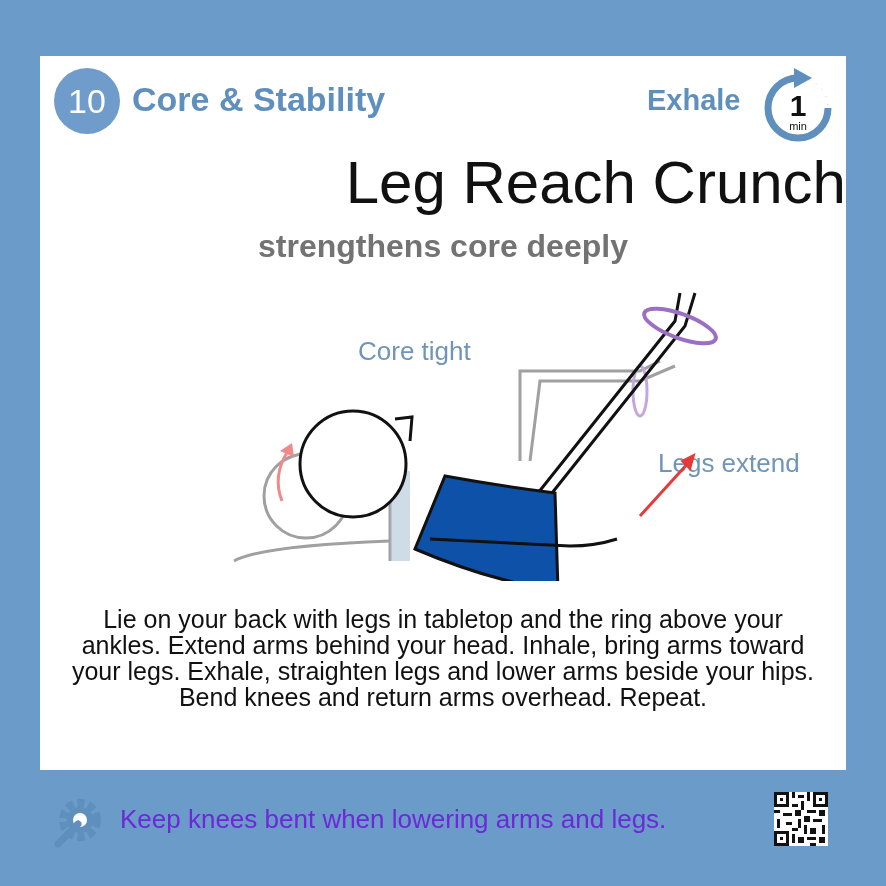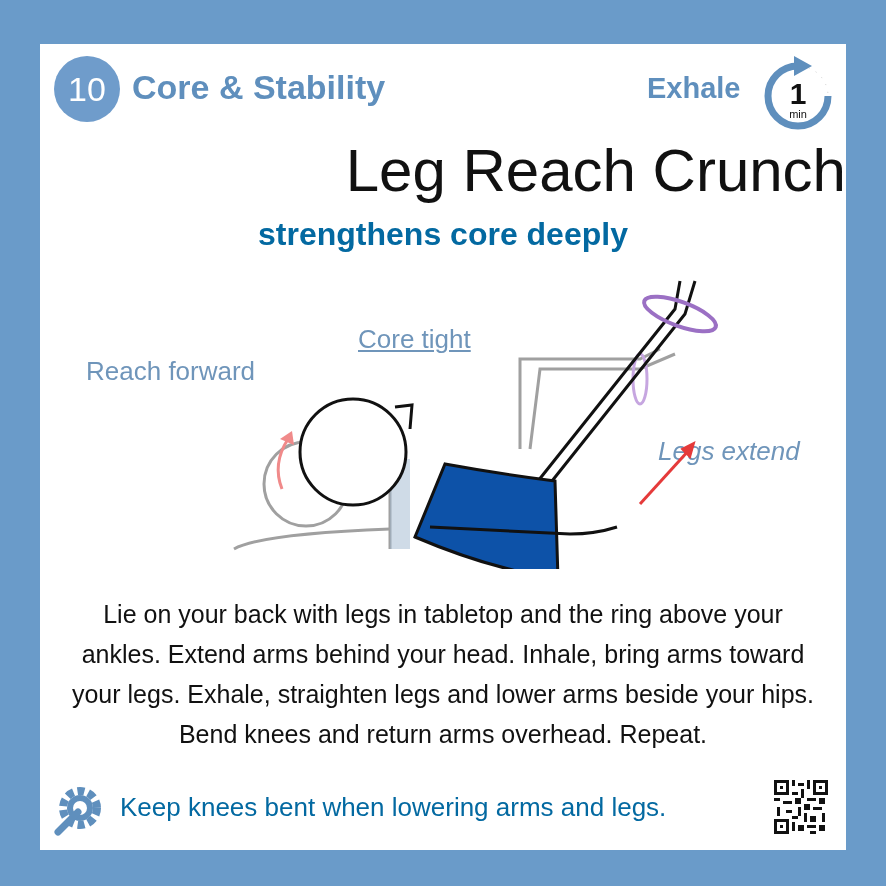--- a/index.html
+++ b/index.html
@@ -1,28 +1,28 @@
 <!DOCTYPE html>
 <html><head>
 <meta charset="utf-8">
 <style>
   html,body{margin:0;padding:0;}
   body{width:886px;height:886px;background:#6a9bc9;position:relative;overflow:hidden;font-family:"Liberation Sans","DejaVu Sans",sans-serif;}
-  .card{position:absolute;left:40px;top:44px;width:806px;height:806px;background:#fff;}
+  .card{position:absolute;left:40px;top:56px;width:806px;height:714px;background:#fff;}
   .num-badge{position:absolute;left:14px;top:12px;width:66px;height:66px;border-radius:50%;background:#6f9ccb;color:#fff;font-size:34px;display:flex;align-items:center;justify-content:center;}
   .category{position:absolute;left:92px;top:24px;font-size:34px;font-weight:bold;color:#5f8fbd;}
   .position{position:absolute;left:607px;top:28px;font-size:29px;font-weight:bold;color:#5f8fbd;}
   .timer{position:absolute;left:722px;top:8px;width:72px;height:78px;}
   .title{position:absolute;left:0;top:92px;width:806px;text-align:right;font-size:60px;color:#111;}
-  .subtitle{position:absolute;left:0;top:172px;width:806px;text-align:center;font-size:32px;font-weight:bold;color:#0369a1;}
+  .subtitle{position:absolute;left:0;top:172px;width:806px;text-align:center;font-size:32px;font-weight:bold;color:#737373;}
   .lbl{position:absolute;font-size:26px;color:#6f95ba;}
   .illus{position:absolute;left:180px;top:215px;width:500px;height:310px;}
-  .desc{position:absolute;left:30px;top:550px;width:746px;text-align:center;font-size:25px;line-height:40px;color:#111;}
+  .desc{position:absolute;left:30px;top:550px;width:746px;text-align:center;font-size:25px;line-height:26px;color:#111;}
   .tip-icon{position:absolute;left:12px;top:740px;width:52px;height:52px;}
-  .tip{position:absolute;left:80px;top:748px;font-size:26px;color:#0369a1;}
+  .tip{position:absolute;left:80px;top:748px;font-size:26px;color:#6d28d9;}
   .qr{position:absolute;left:734px;top:736px;width:54px;height:54px;}
 </style>
 </head>
 <body>
 
 <div class="card">
   <div class="num-badge">10</div>
   <div class="category">Core &amp; Stability</div>
   <div class="position">Exhale</div>
 
@@ -32,23 +32,22 @@
       <path d="M36 14 A30 30 0 1 0 66 44" fill="none" stroke="#5f8fbd" stroke-width="7"></path>
       <path d="M32 4 L50 14 L32 24 Z" fill="#5f8fbd"></path>
       <text x="36" y="52" text-anchor="middle" font-family="Liberation Sans, sans-serif" font-size="30" font-weight="bold" fill="#111">1</text>
       <text x="36" y="66" text-anchor="middle" font-family="Liberation Sans, sans-serif" font-size="11" fill="#111">min</text>
     </svg>
   </div>
 
   <div class="title">Leg Reach Crunch</div>
   <div class="subtitle">strengthens core deeply</div>
 
-  <div class="lbl" style="left:46px;top:312px;">Reach forward</div>
-  <div class="lbl" style="left:318px;top:280px;text-decoration:underline;">Core tight</div>
-  <div class="lbl" style="left:618px;top:392px;font-style:italic;">Legs extend</div>
+  <div class="lbl" style="left:318px;top:280px;">Core tight</div>
+  <div class="lbl" style="left:618px;top:392px;">Legs extend</div>
 
   <svg class="illus" viewBox="0 0 500 310">
 
     <g fill="none" stroke="#a0a0a0" stroke-width="3">
       <circle cx="86" cy="225" r="42"></circle>
       <path d="M14 290 Q40 275 170 270"></path>
       <path d="M170 290 L170 200"></path>
       <path d="M300 190 L300 100 L420 100 L440 90"></path>
       <path d="M310 190 L320 110 L420 110 L455 95"></path>
     </g>

